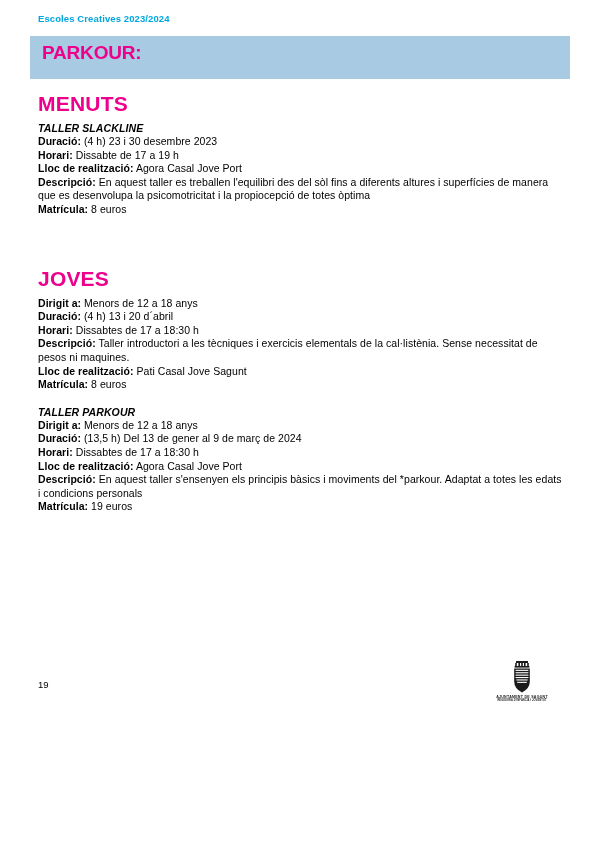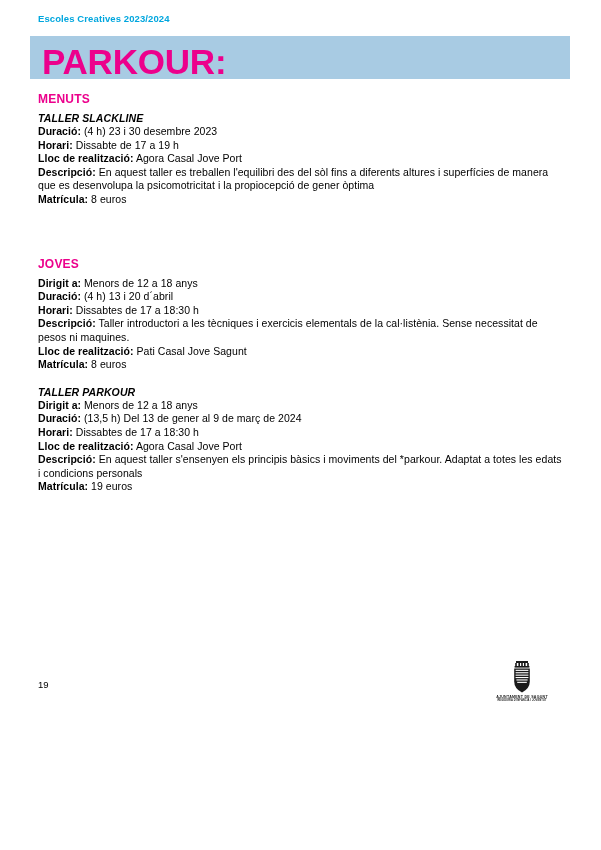--- a/index.html
+++ b/index.html
@@ -36,34 +36,34 @@
     left: 30px;
     top: 36px;
     width: 540px;
     height: 43px;
     background: #a8cbe3;
   }
   .title-band .title-text {
     position: absolute;
     left: 12px;
     top: 6px;
-    font-size: 35px;
+    font-size: 19px;
     font-weight: bold;
     color: #ec008c;
     letter-spacing: -0.2px;
     text-align: right;
   }
   .content {
     position: absolute;
     left: 38px;
     top: 92px;
     width: 530px;
   }
   .section-heading {
-    font-size: 12px;
+    font-size: 21px;
     font-weight: bold;
     color: #ec008c;
     margin: 0 0 6px 0;
     letter-spacing: 0.2px;
   }
   .section-heading.joves {
     margin-top: 50px;
   }
   .workshop {
     margin-bottom: 14px;
@@ -136,21 +136,21 @@
   <div class="content">
 
     <div>
       <h2 class="section-heading">MENUTS</h2>
 
       <div class="workshop">
         <p class="workshop-title">TALLER SLACKLINE</p>
         <p class="field"><span class="label">Duració:</span><span class="value"> (4 h) 23 i 30 desembre 2023</span></p>
         <p class="field"><span class="label">Horari:</span><span class="value"> Dissabte de 17 a 19 h</span></p>
         <p class="field"><span class="label">Lloc de realització:</span><span class="value"> Agora Casal Jove Port</span></p>
-        <p class="field desc"><span class="label">Descripció:</span><span class="value"> En aquest taller es treballen l'equilibri des del sòl fins a diferents altures i superfícies de manera que es desenvolupa la psicomotricitat i la propiocepció de gener òptima</span></p>
+        <p class="field desc"><span class="label">Descripció:</span><span class="value"> En aquest taller es treballen l'equilibri des del sòl fins a diferents altures i superfícies de manera que es desenvolupa la psicomotricitat i la propiocepció de totes òptima</span></p>
         <p class="field"><span class="label">Matrícula:</span><span class="value"> 8 euros</span></p>
       </div>
     </div>
 
     <div>
       <h2 class="section-heading joves">JOVES</h2>
 
       <div class="workshop">
         <p class="field"><span class="label">Dirigit a:</span><span class="value"> Menors de 12 a 18 anys</span></p>
         <p class="field"><span class="label">Duració:</span><span class="value"> (4 h) 13 i 20 d´abril</span></p>

